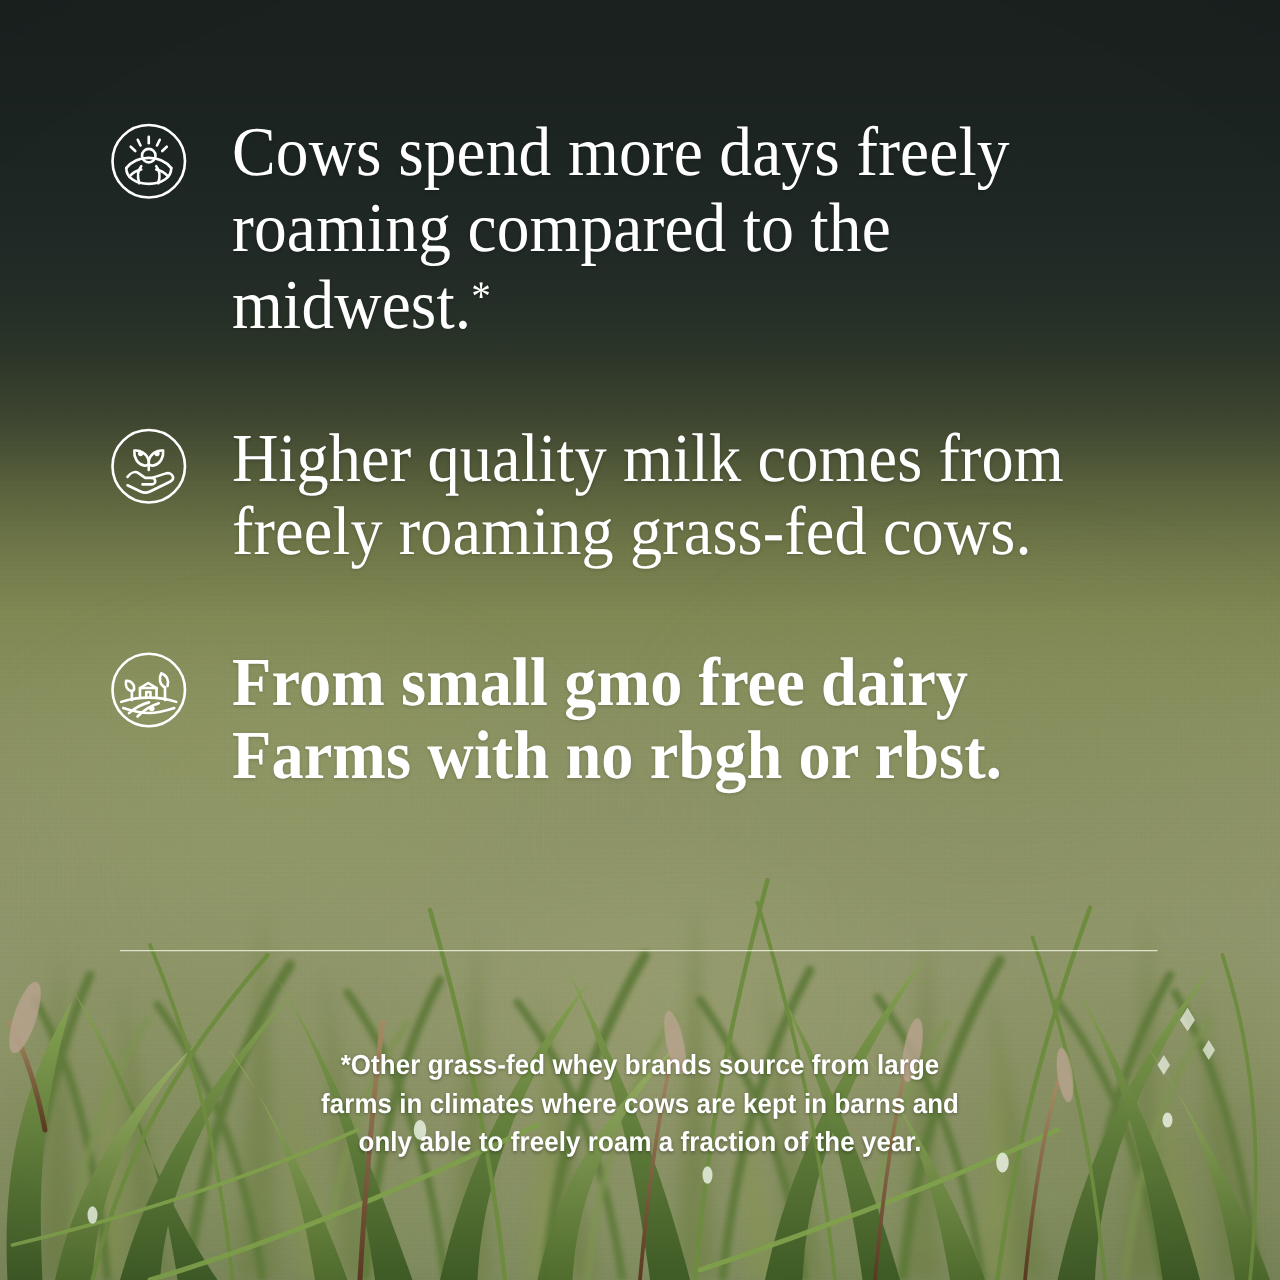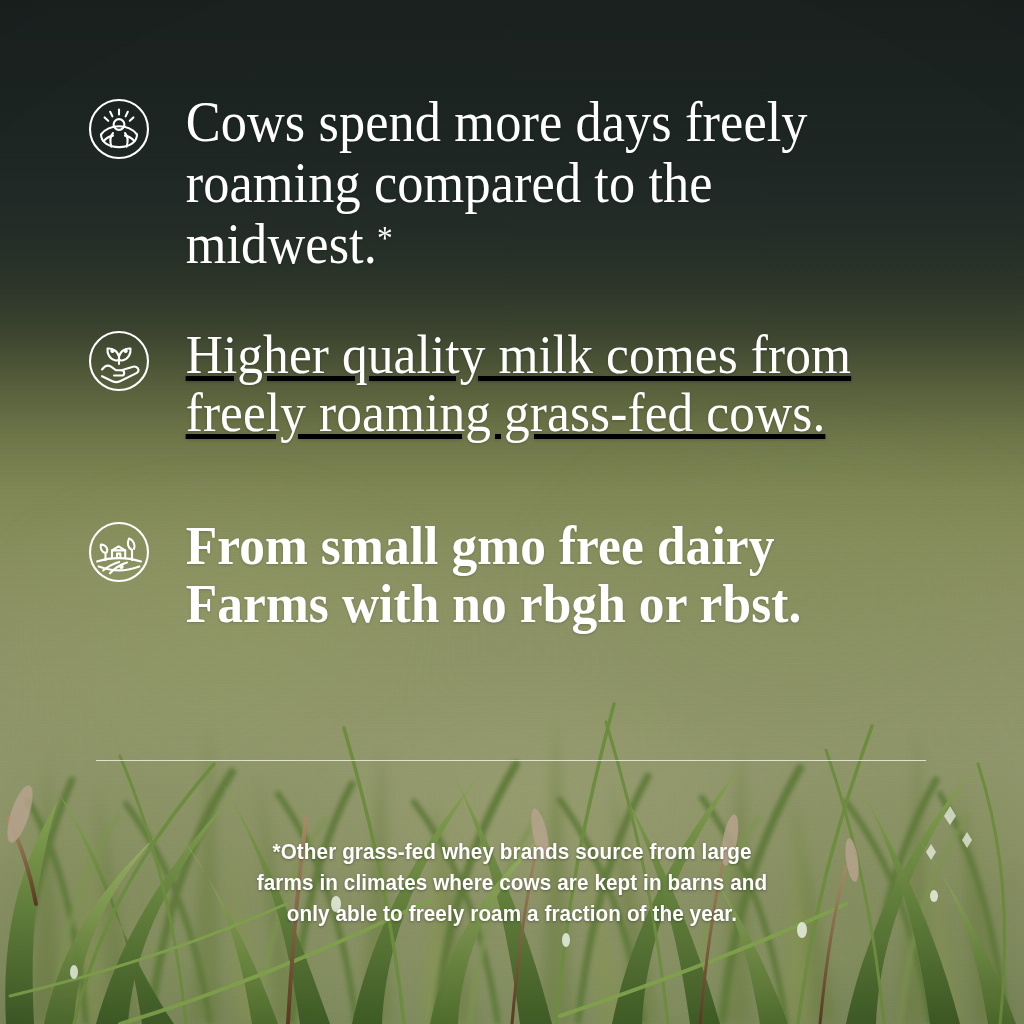--- a/index.html
+++ b/index.html
@@ -80,21 +80,21 @@
 
   .benefit {
     position:absolute;
     left:86px;
     right:46px;
     display:flex;
     align-items:flex-start;
     gap:0;
   }
   .benefit-1 { top:96px; }
-  .benefit-2 { top:328px;text-decoration:underline; }
+  .benefit-2 { top:340px; }
   .benefit-3 { top:519px;font-weight:bold; }
 
   .icon-wrap {
     flex:0 0 66px;
     width:66px;
     height:66px;
     display:flex;
     align-items:center;
     justify-content:center;
   }

